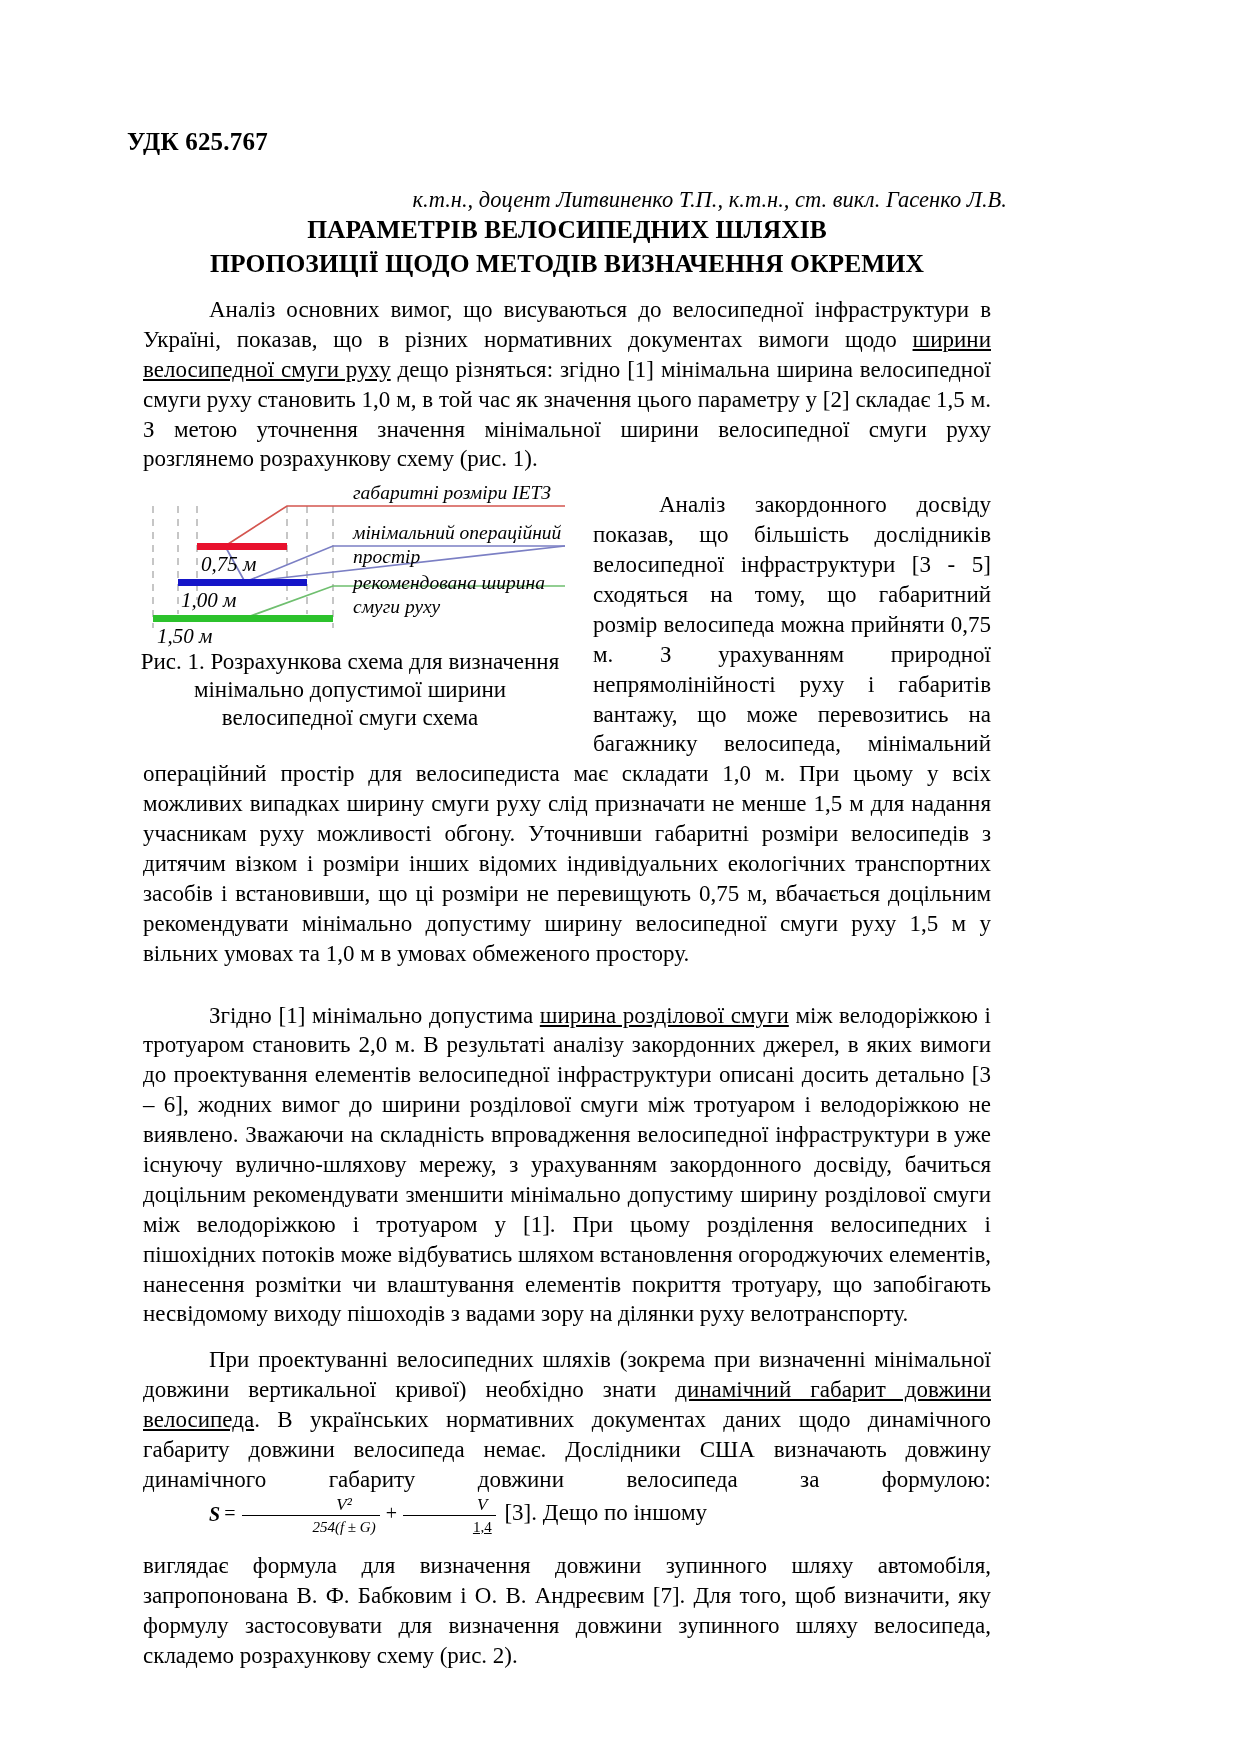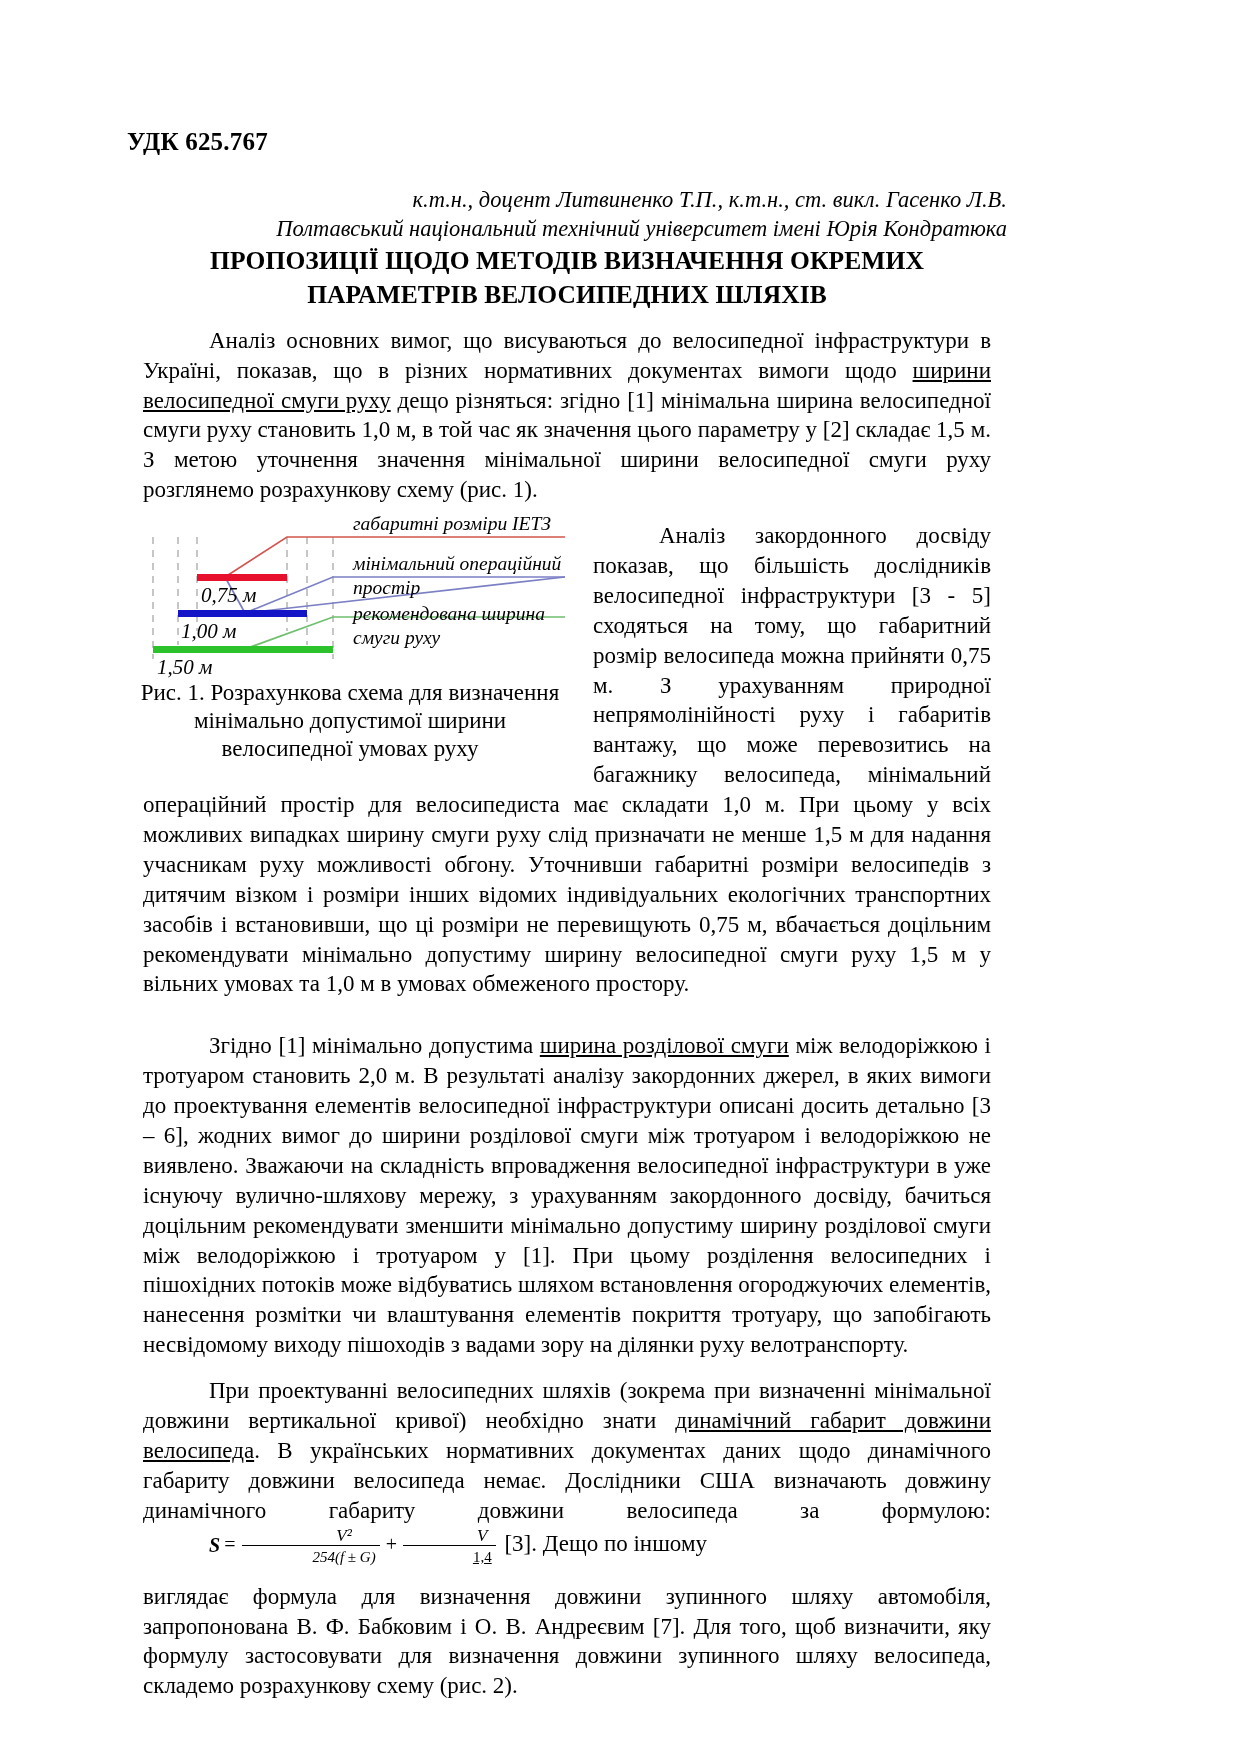--- a/index.html
+++ b/index.html
@@ -133,24 +133,23 @@
 </style>
 </head>
 <body>
 
 <div class="page">
 <div class="content">
 
   <div class="udk">УДК 625.767</div>
 
   <div class="authors">к.т.н., доцент Литвиненко Т.П., к.т.н., ст. викл. Гасенко Л.В.</div>
-  <div class="affil">Полтавський національний технічний університет імені Юрія Кондратюка</div>
-
+
+  <div class="title">ПАРАМЕТРІВ ВЕЛОСИПЕДНИХ ШЛЯХІВ</div>
   <div class="title">ПРОПОЗИЦІЇ ЩОДО МЕТОДІВ ВИЗНАЧЕННЯ ОКРЕМИХ</div>
-  <div class="title">ПАРАМЕТРІВ ВЕЛОСИПЕДНИХ ШЛЯХІВ</div>
 
   <p class="body"><span>Аналіз основних вимог, що висуваються до велосипедної інфраструктури в Україні, показав, що в різних нормативних документах вимоги щодо </span><u class="ul">ширини велосипедної смуги руху</u><span> дещо різняться: згідно [1] мінімальна ширина велосипедної смуги руху становить 1,0 м, в той час як значення цього параметру у [2] складає 1,5 м. З метою уточнення значення мінімальної ширини велосипедної смуги руху розглянемо розрахункову схему (рис. 1).</span></p>
 
   <div class="figwrap">
     <div class="figure">
       <svg width="420" height="148" viewBox="0 0 420 148" xmlns="http://www.w3.org/2000/svg">
 
         <g stroke="#b8b8b8" stroke-width="1.6" stroke-dasharray="7,6">
           <line x1="8" y1="10" x2="8" y2="132"></line>
           <line x1="33" y1="10" x2="33" y2="118"></line>
@@ -182,21 +181,21 @@
       <div style="position:absolute; left:208px; top:-14px; font-style:italic; font-size:19.5px; white-space:nowrap;">габаритні розміри ІЕТЗ</div>
       <div style="position:absolute; left:208px; top:26px; font-style:italic; font-size:19.5px; white-space:nowrap;">мінімальний операційний</div>
       <div style="position:absolute; left:208px; top:50px; font-style:italic; font-size:19.5px; white-space:nowrap;">простір</div>
       <div style="position:absolute; left:208px; top:76px; font-style:italic; font-size:19.5px; white-space:nowrap;">рекомендована ширина</div>
       <div style="position:absolute; left:208px; top:100px; font-style:italic; font-size:19.5px; white-space:nowrap;font-family:Liberation Serif, serif;">смуги руху</div>
     </div>
 
     <div class="figcap">
       <div>Рис. 1. Розрахункова схема для визначення</div>
       <div>мінімально допустимої ширини</div>
-      <div>велосипедної умовах руху</div>
+      <div>велосипедної смуги схема</div>
     </div>
   </div>
 
   <p class="body">Аналіз закордонного досвіду показав, що більшість дослідників велосипедної інфраструктури [3 - 5] сходяться на тому, що габаритний розмір велосипеда можна прийняти 0,75 м. З урахуванням природної непрямолінійності руху і габаритів вантажу, що може перевозитись на багажнику велосипеда, мінімальний операційний простір для велосипедиста має складати 1,0 м. При цьому у всіх можливих випадках ширину смуги руху слід призначати не менше 1,5 м для надання учасникам руху можливості обгону. Уточнивши габаритні розміри велосипедів з дитячим візком і розміри інших відомих індивідуальних екологічних транспортних засобів і встановивши, що ці розміри не перевищують 0,75 м, вбачається доцільним рекомендувати мінімально допустиму ширину велосипедної смуги руху 1,5 м у вільних умовах та 1,0 м в умовах обмеженого простору.</p>
 
   <div class="clearer"></div>
 
   <p class="body"><span>Згідно [1] мінімально допустима </span><u class="ul">ширина розділової смуги</u><span> між велодоріжкою і тротуаром становить 2,0 м. В результаті аналізу закордонних джерел, в яких вимоги до проектування елементів велосипедної інфраструктури описані досить детально [3 – 6], жодних вимог до ширини розділової смуги між тротуаром і велодоріжкою не виявлено. Зважаючи на складність впровадження велосипедної інфраструктури в уже існуючу вулично-шляхову мережу, з урахуванням закордонного досвіду, бачиться доцільним рекомендувати зменшити мінімально допустиму ширину розділової смуги між велодоріжкою і тротуаром у [1]. При цьому розділення велосипедних і пішохідних потоків може відбуватись шляхом встановлення огороджуючих елементів, нанесення розмітки чи влаштування елементів покриття тротуару, що запобігають несвідомому виходу пішоходів з вадами зору на ділянки руху велотранспорту.</span></p>
 
   <p class="body"><span>При проектуванні велосипедних шляхів (зокрема при визначенні мінімальної довжини вертикальної кривої) необхідно знати </span><u class="ul">динамічний габарит довжини велосипеда</u><span>. В українських нормативних документах даних щодо динамічного габариту довжини велосипеда немає. Дослідники США визначають довжину динамічного габариту довжини велосипеда за формулою: </span><span class="formula"><span class="it">S</span><span style="margin:0 4px;">=</span><span class="frac"><span class="num">V²</span><span class="den">254(f ± G)</span></span><span style="margin:0 3px;">+</span><span class="frac small"><span class="num">V</span><span class="den">1,4</span></span></span><span> [3]. Дещо по іншому</span></p>

